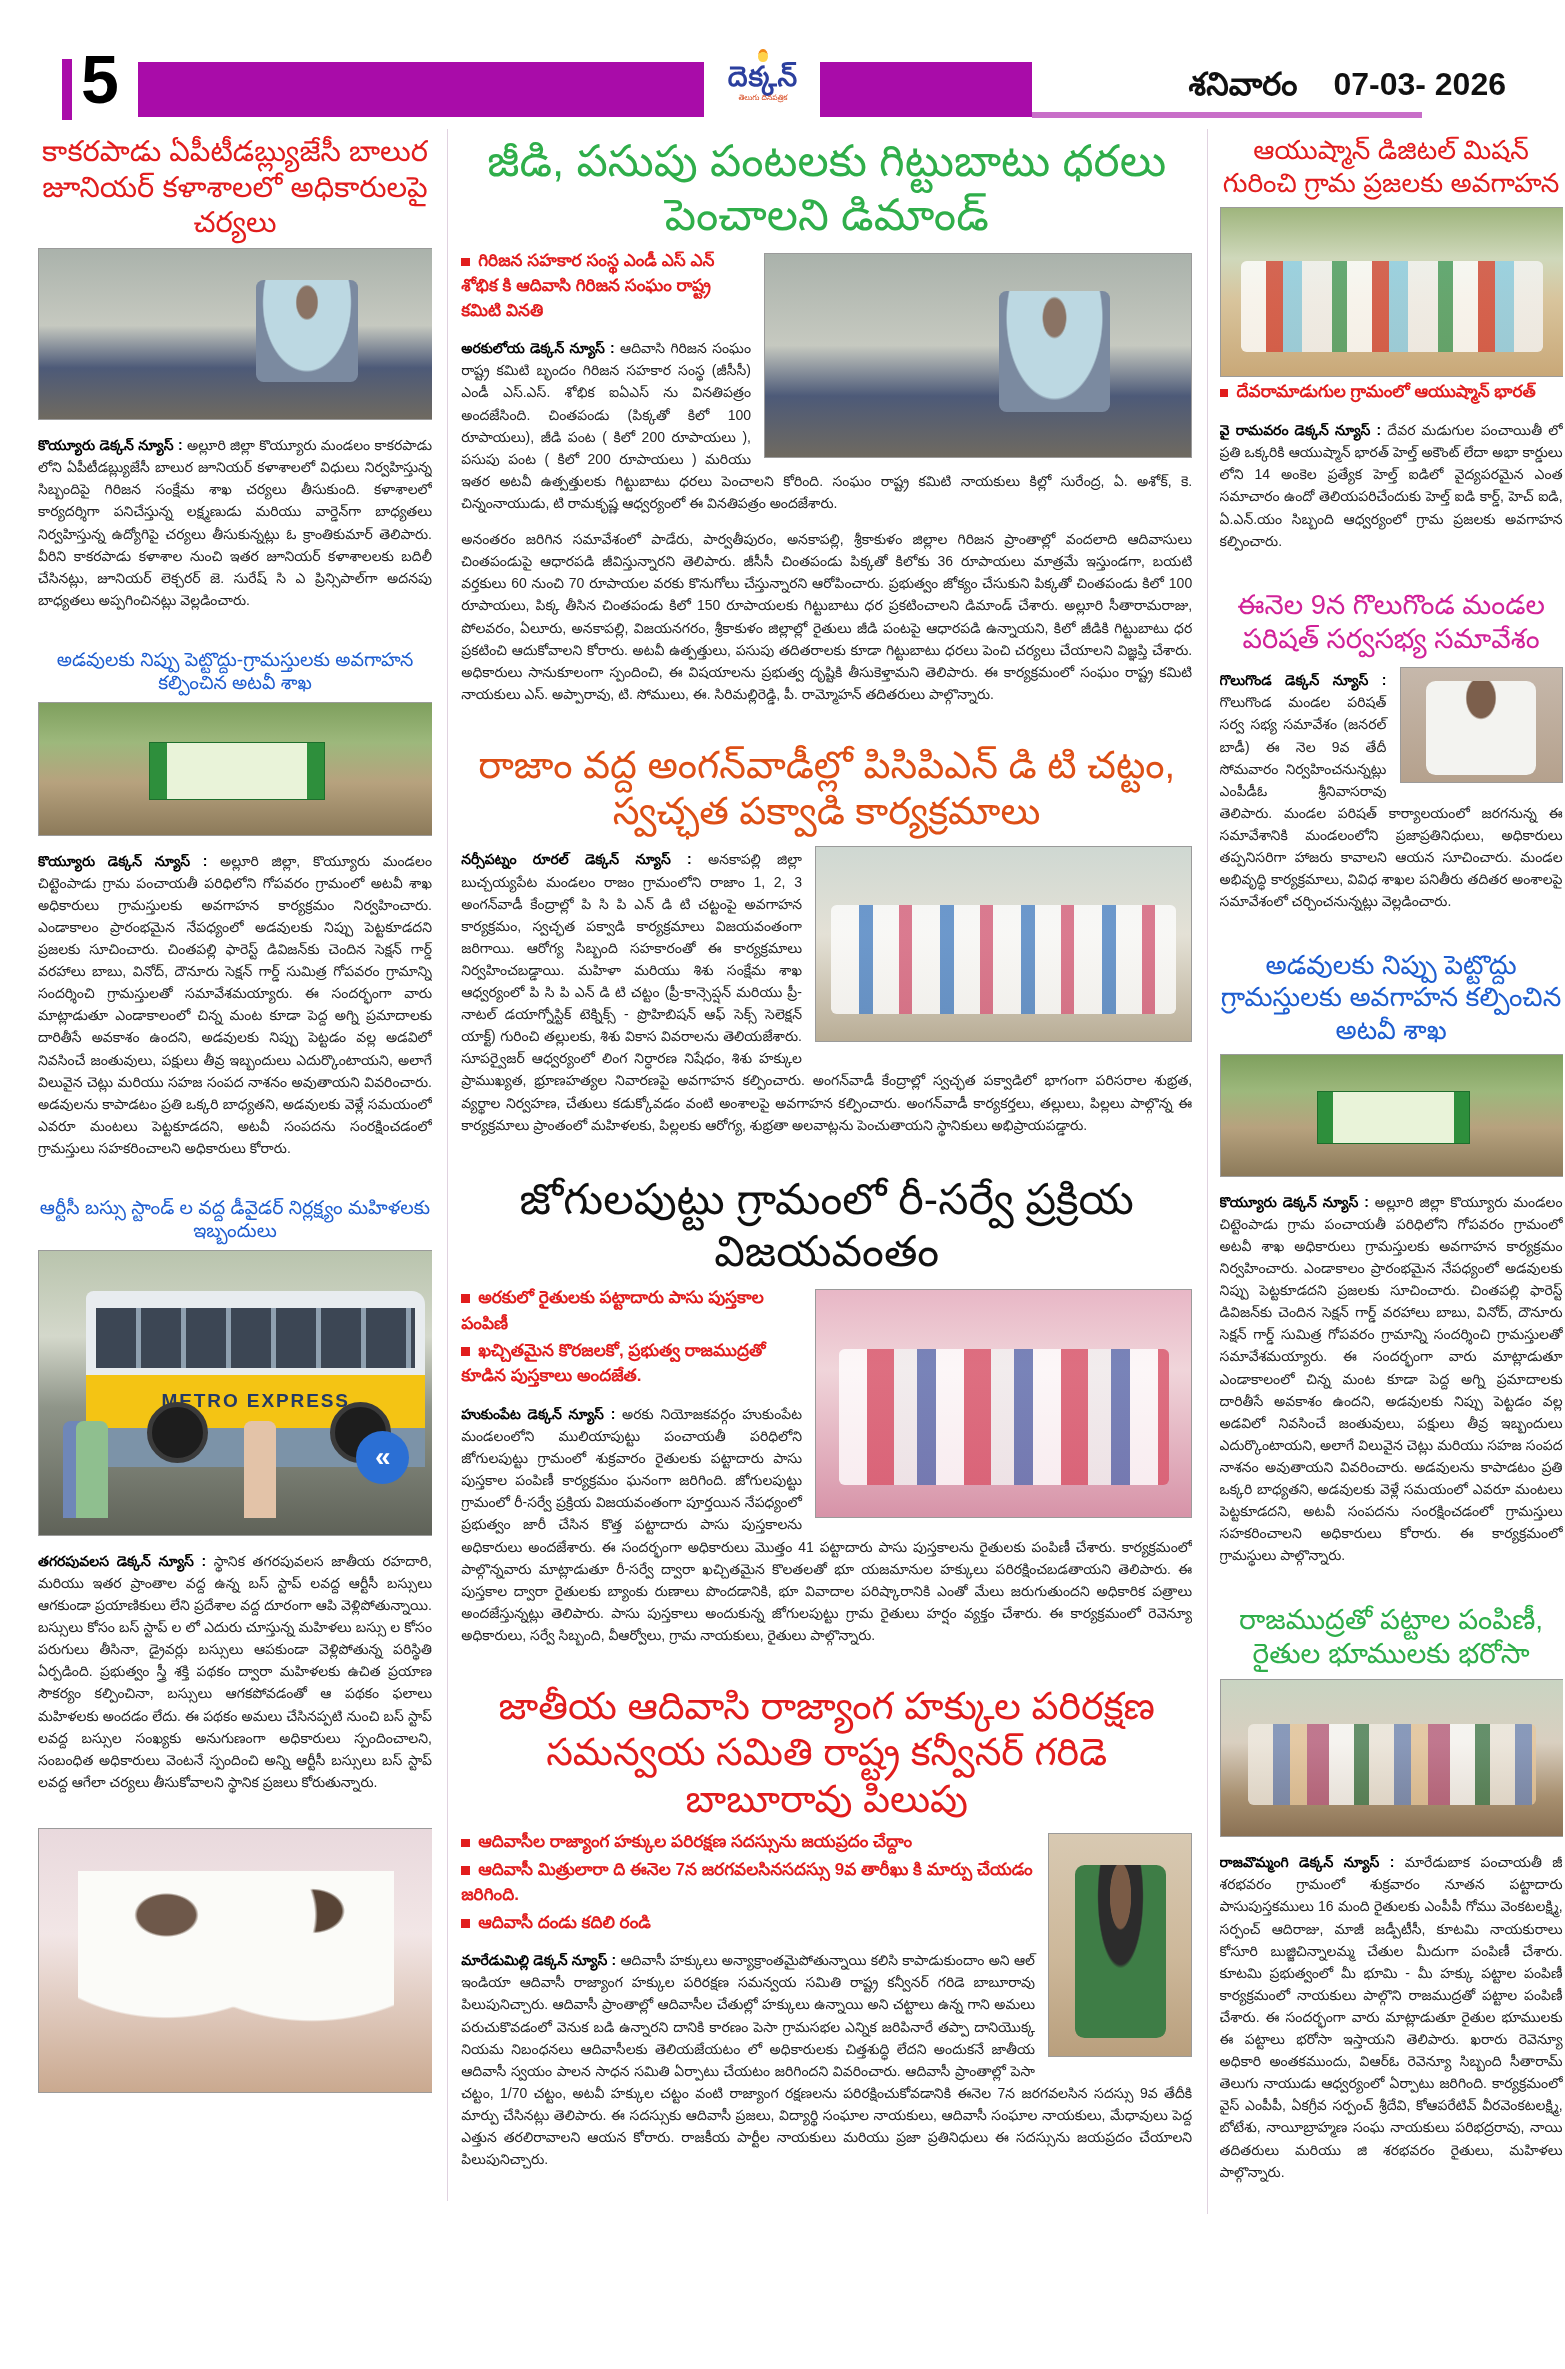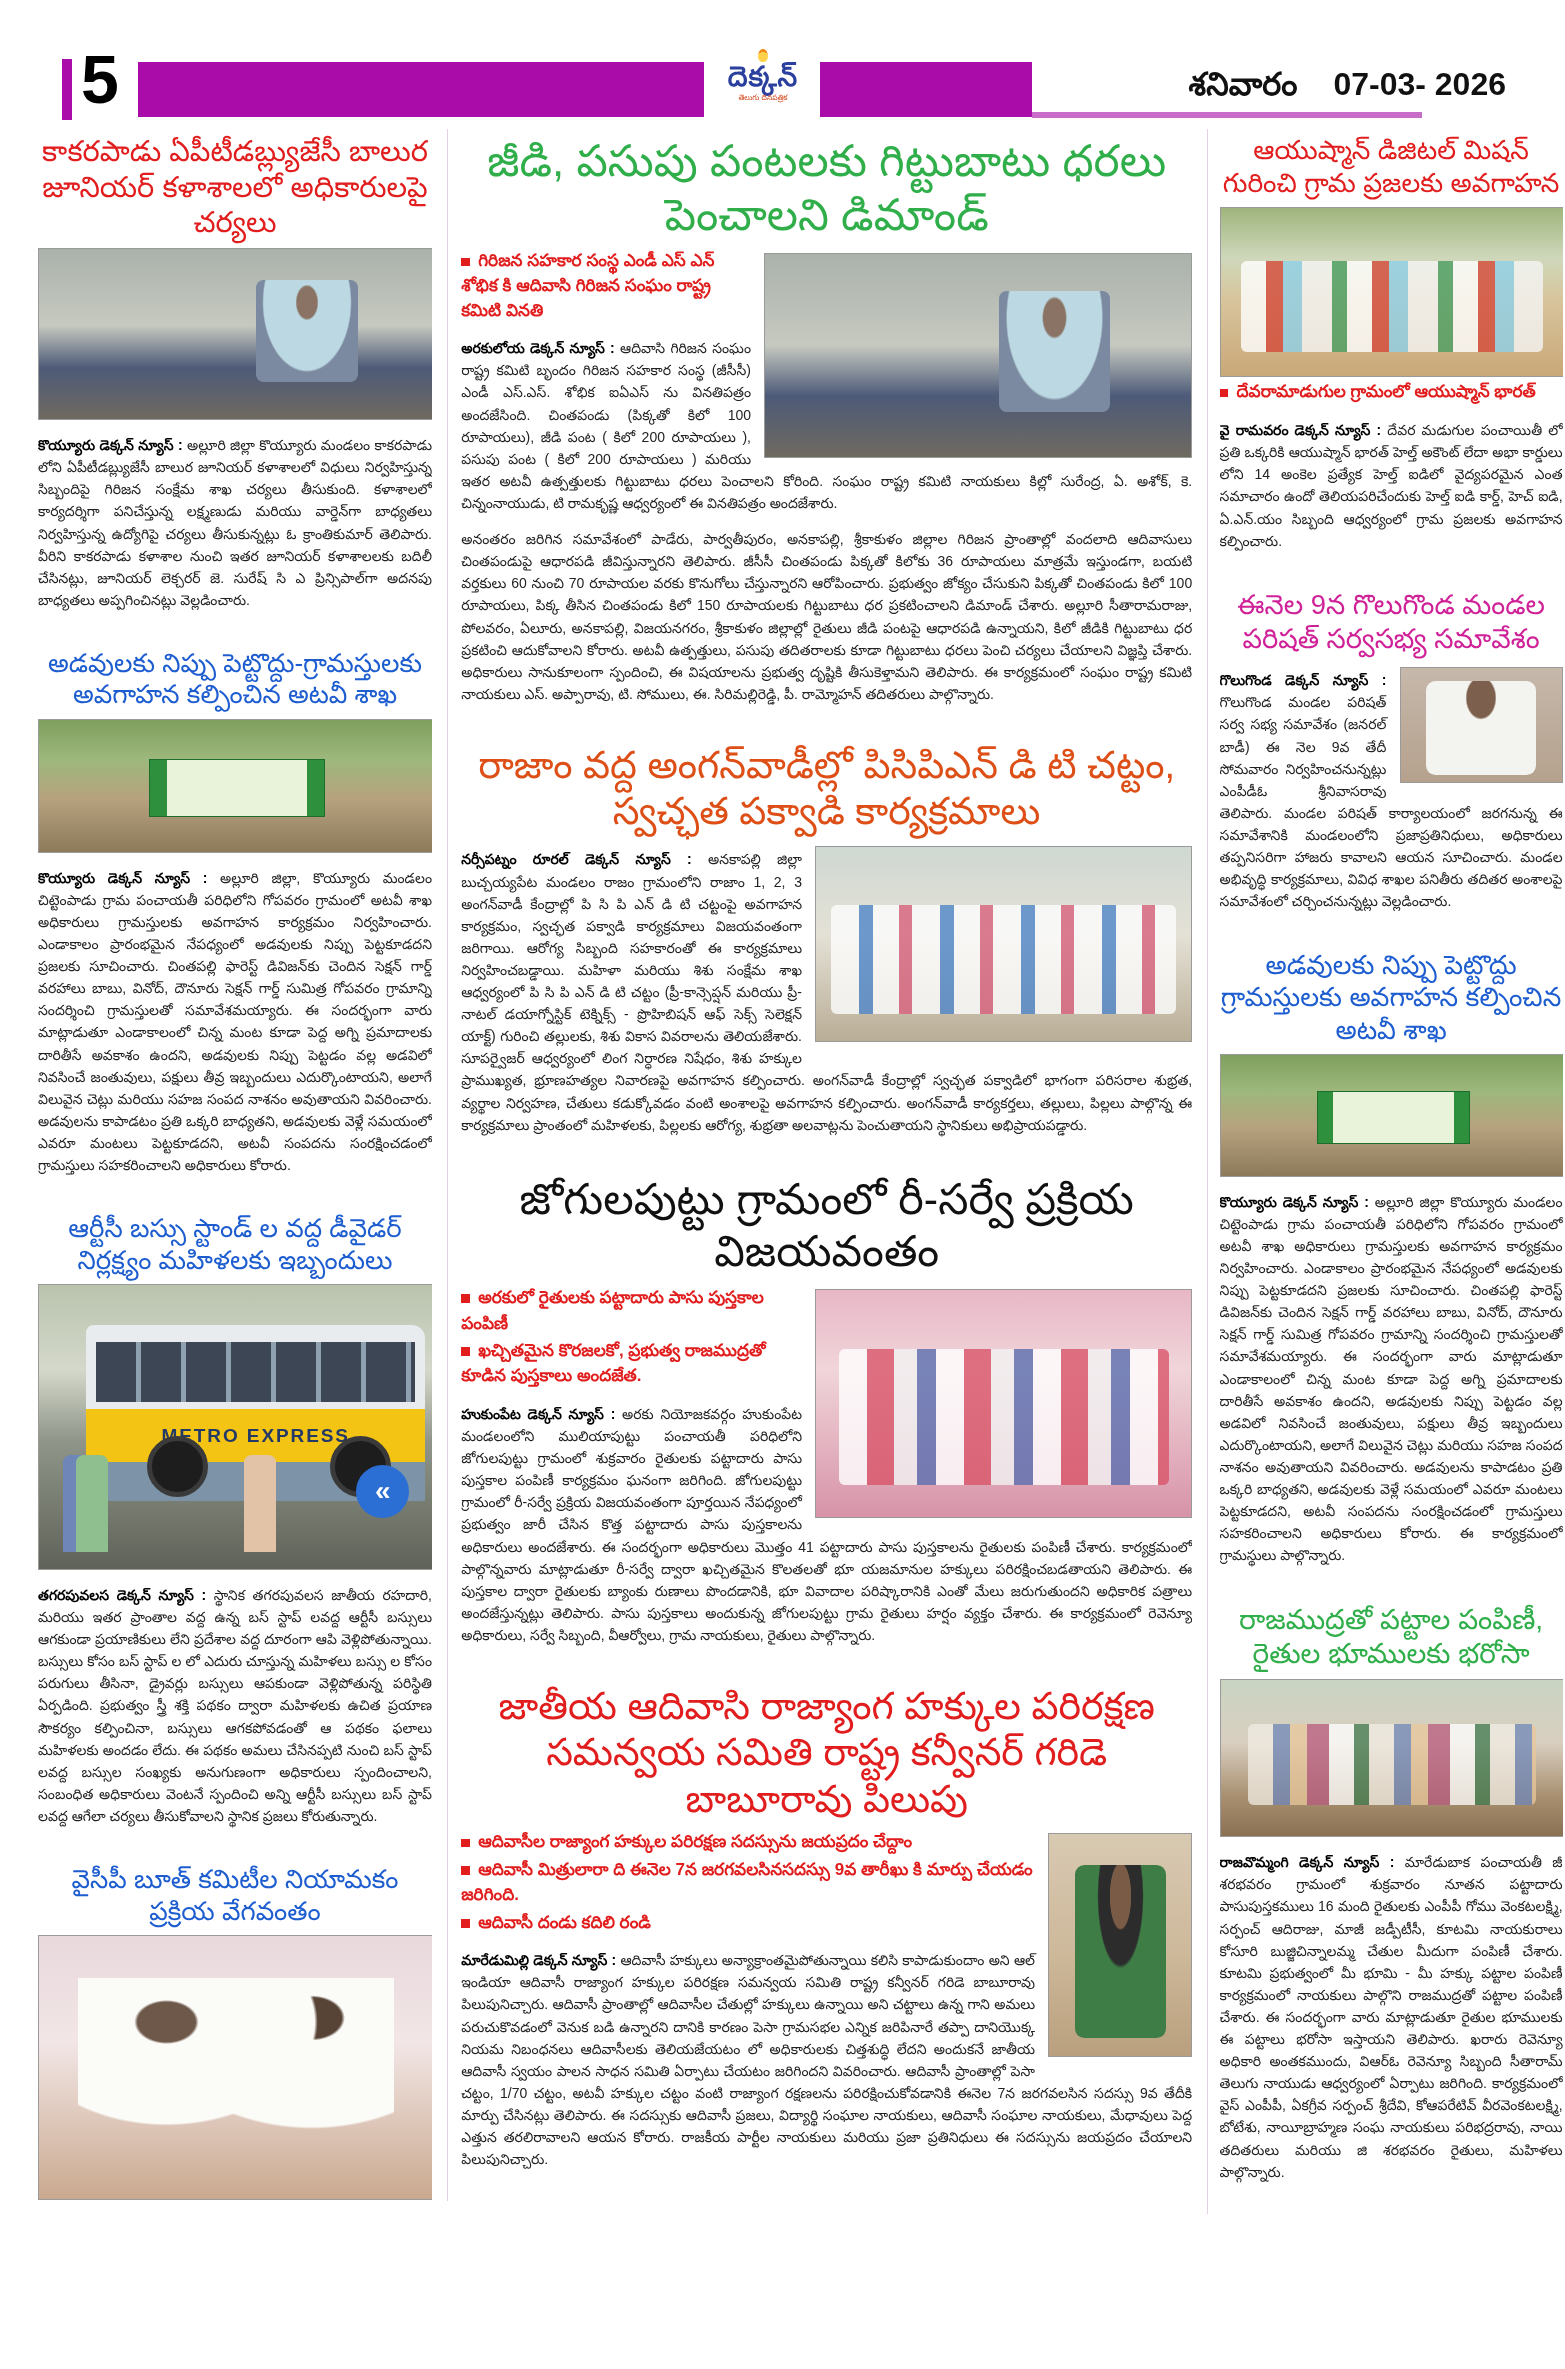--- a/index.html
+++ b/index.html
@@ -22,21 +22,21 @@
   
   .content{display:flex;gap:15px;padding:5.7px 36px 28px 38px;align-items:flex-start;}
   .colL{width:394px;flex:none;}
   .colC{width:731px;flex:none;}
   .colR{width:343px;flex:none;border-left:0.9px solid #e0d2e0;padding-left:11.4px;}
   .colC{border-left:0.9px solid #e0d2e0;padding-left:13.2px;}
   article{margin-bottom:17px;overflow:hidden;}
   
   .hl{font-weight:normal;text-align:center;line-height:1.22;margin:5.7px 0 7.6px 0;}
   .hl.red{color:#e11d1d;font-size:29px;}
-  .hl.blue{color:#1d5dd0;font-size:26px;}
+  .hl.blue{color:#1d5dd0;font-size:19px;}
   .hl.green{color:#2fae4a;font-size:44px;}
   .hl.orange{color:#dd4f16;font-size:38px;}
   .hl.black{color:#111;font-size:43px;}
   .hl.red-big{color:#e11d1d;font-size:38px;}
   .hl.magenta{color:#d02298;font-size:27.4px;}
   .hl.green-sm{color:#2fae4a;font-size:28px;}
   .hl.blue-sm{color:#1d5dd0;font-size:26.5px;}
   .hl.red-sm{color:#e11d1d;font-size:26.5px;}
   
   .sub{color:#e11d1d;font-weight:bold;font-size:17px;line-height:1.45;margin:3.8px 0;}
@@ -145,21 +145,20 @@
           </div>
           <div class="fig f1"></div>
           <div class="fig f2"></div>
           <div class="fig f3"></div>
           <div class="chev">«</div>
         </div>
         <p class="body"><span class="dl">తగరపువలస డెక్కన్ న్యూస్ :</span> <span>స్థానిక తగరపువలస జాతీయ రహదారి, మరియు ఇతర ప్రాంతాల వద్ద ఉన్న బస్ స్టాప్ లవద్ద ఆర్టీసీ బస్సులు ఆగకుండా ప్రయాణికులు లేని ప్రదేశాల వద్ద దూరంగా ఆపి వెళ్లిపోతున్నాయి. బస్సులు కోసం బస్ స్టాప్ ల లో ఎదురు చూస్తున్న మహిళలు బస్సు ల కోసం పరుగులు తీసినా, డ్రైవర్లు బస్సులు ఆపకుండా వెళ్లిపోతున్న పరిస్థితి ఏర్పడింది. ప్రభుత్వం స్త్రీ శక్తి పథకం ద్వారా మహిళలకు ఉచిత ప్రయాణ సౌకర్యం కల్పించినా, బస్సులు ఆగకపోవడంతో ఆ పథకం ఫలాలు మహిళలకు అందడం లేదు. ఈ పథకం అమలు చేసినప్పటి నుంచి బస్ స్టాప్ లవద్ద బస్సుల సంఖ్యకు అనుగుణంగా అధికారులు స్పందించాలని, సంబంధిత అధికారులు వెంటనే స్పందించి అన్ని ఆర్టీసీ బస్సులు బస్ స్టాప్ లవద్ద ఆగేలా చర్యలు తీసుకోవాలని స్థానిక ప్రజలు కోరుతున్నారు.</span></p>
       </article>
 
       <article>
-        <div class="hl blue">వైసీపీ బూత్ కమిటీల నియామకం ప్రక్రియ వేగవంతం</div>
         <div class="ph full p-twomen" style="height:263px;"></div>
 
       </article>
     </div>
 
     <div class="colC">
 
       <article class="clearfix">
         <div class="hl green">జీడి, పసుపు పంటలకు గిట్టుబాటు ధరలు పెంచాలని డిమాండ్</div>
         <div class="ph fr p-office" style="width:426px;height:203px;"></div>

